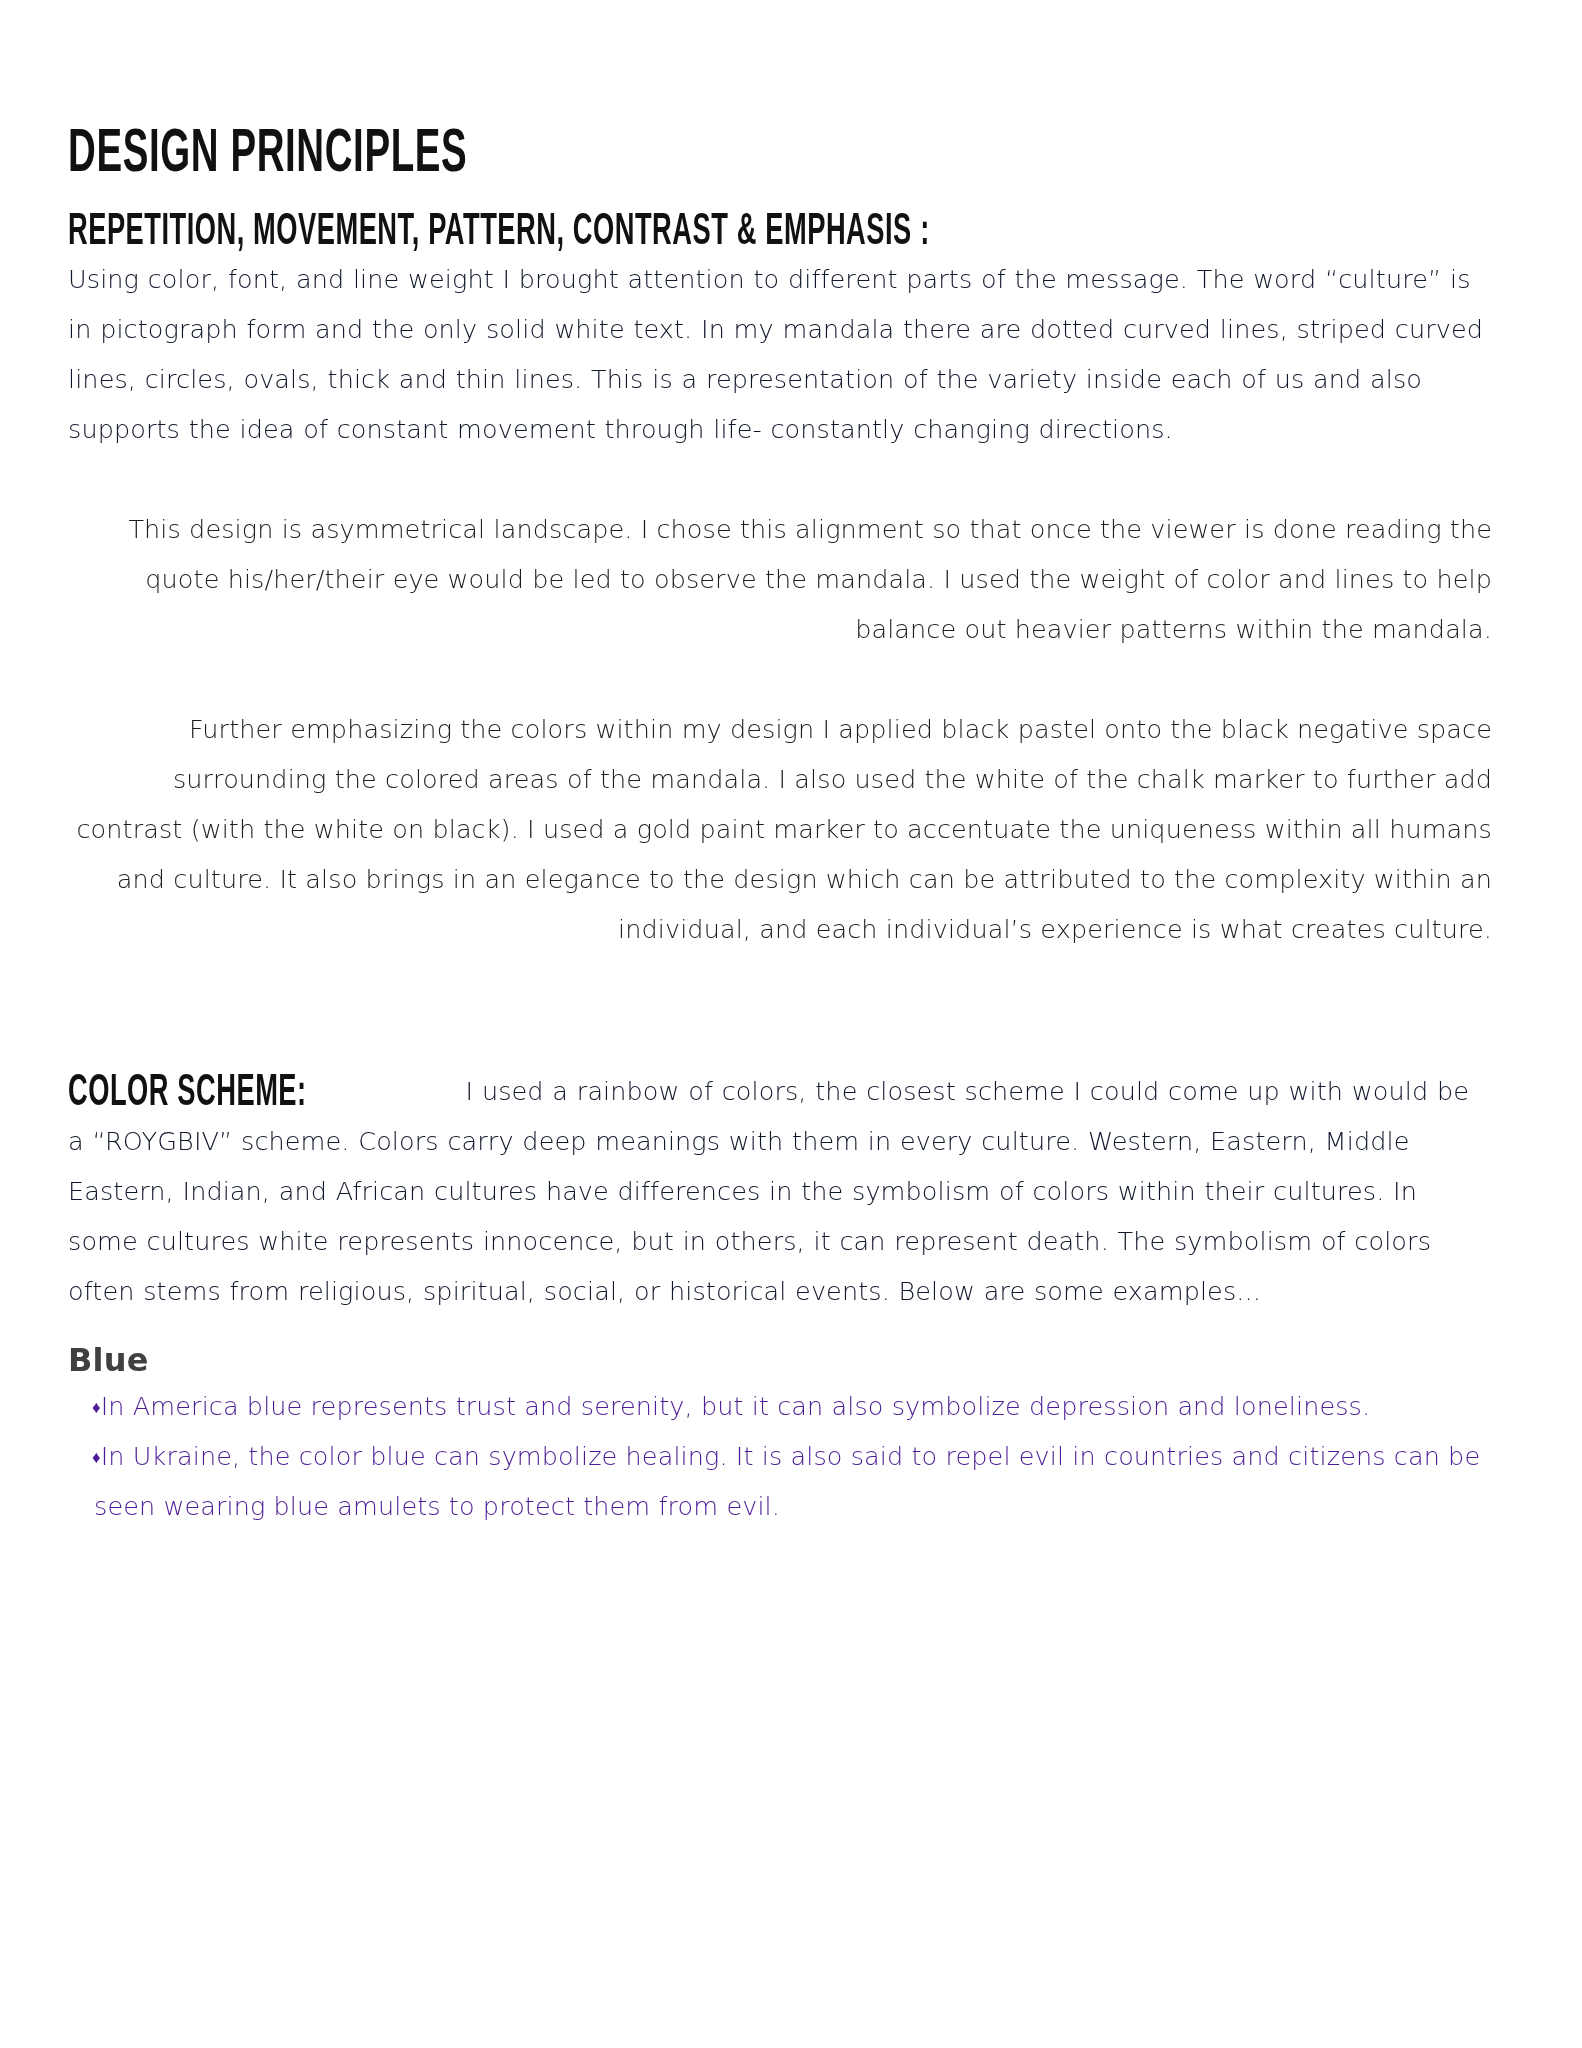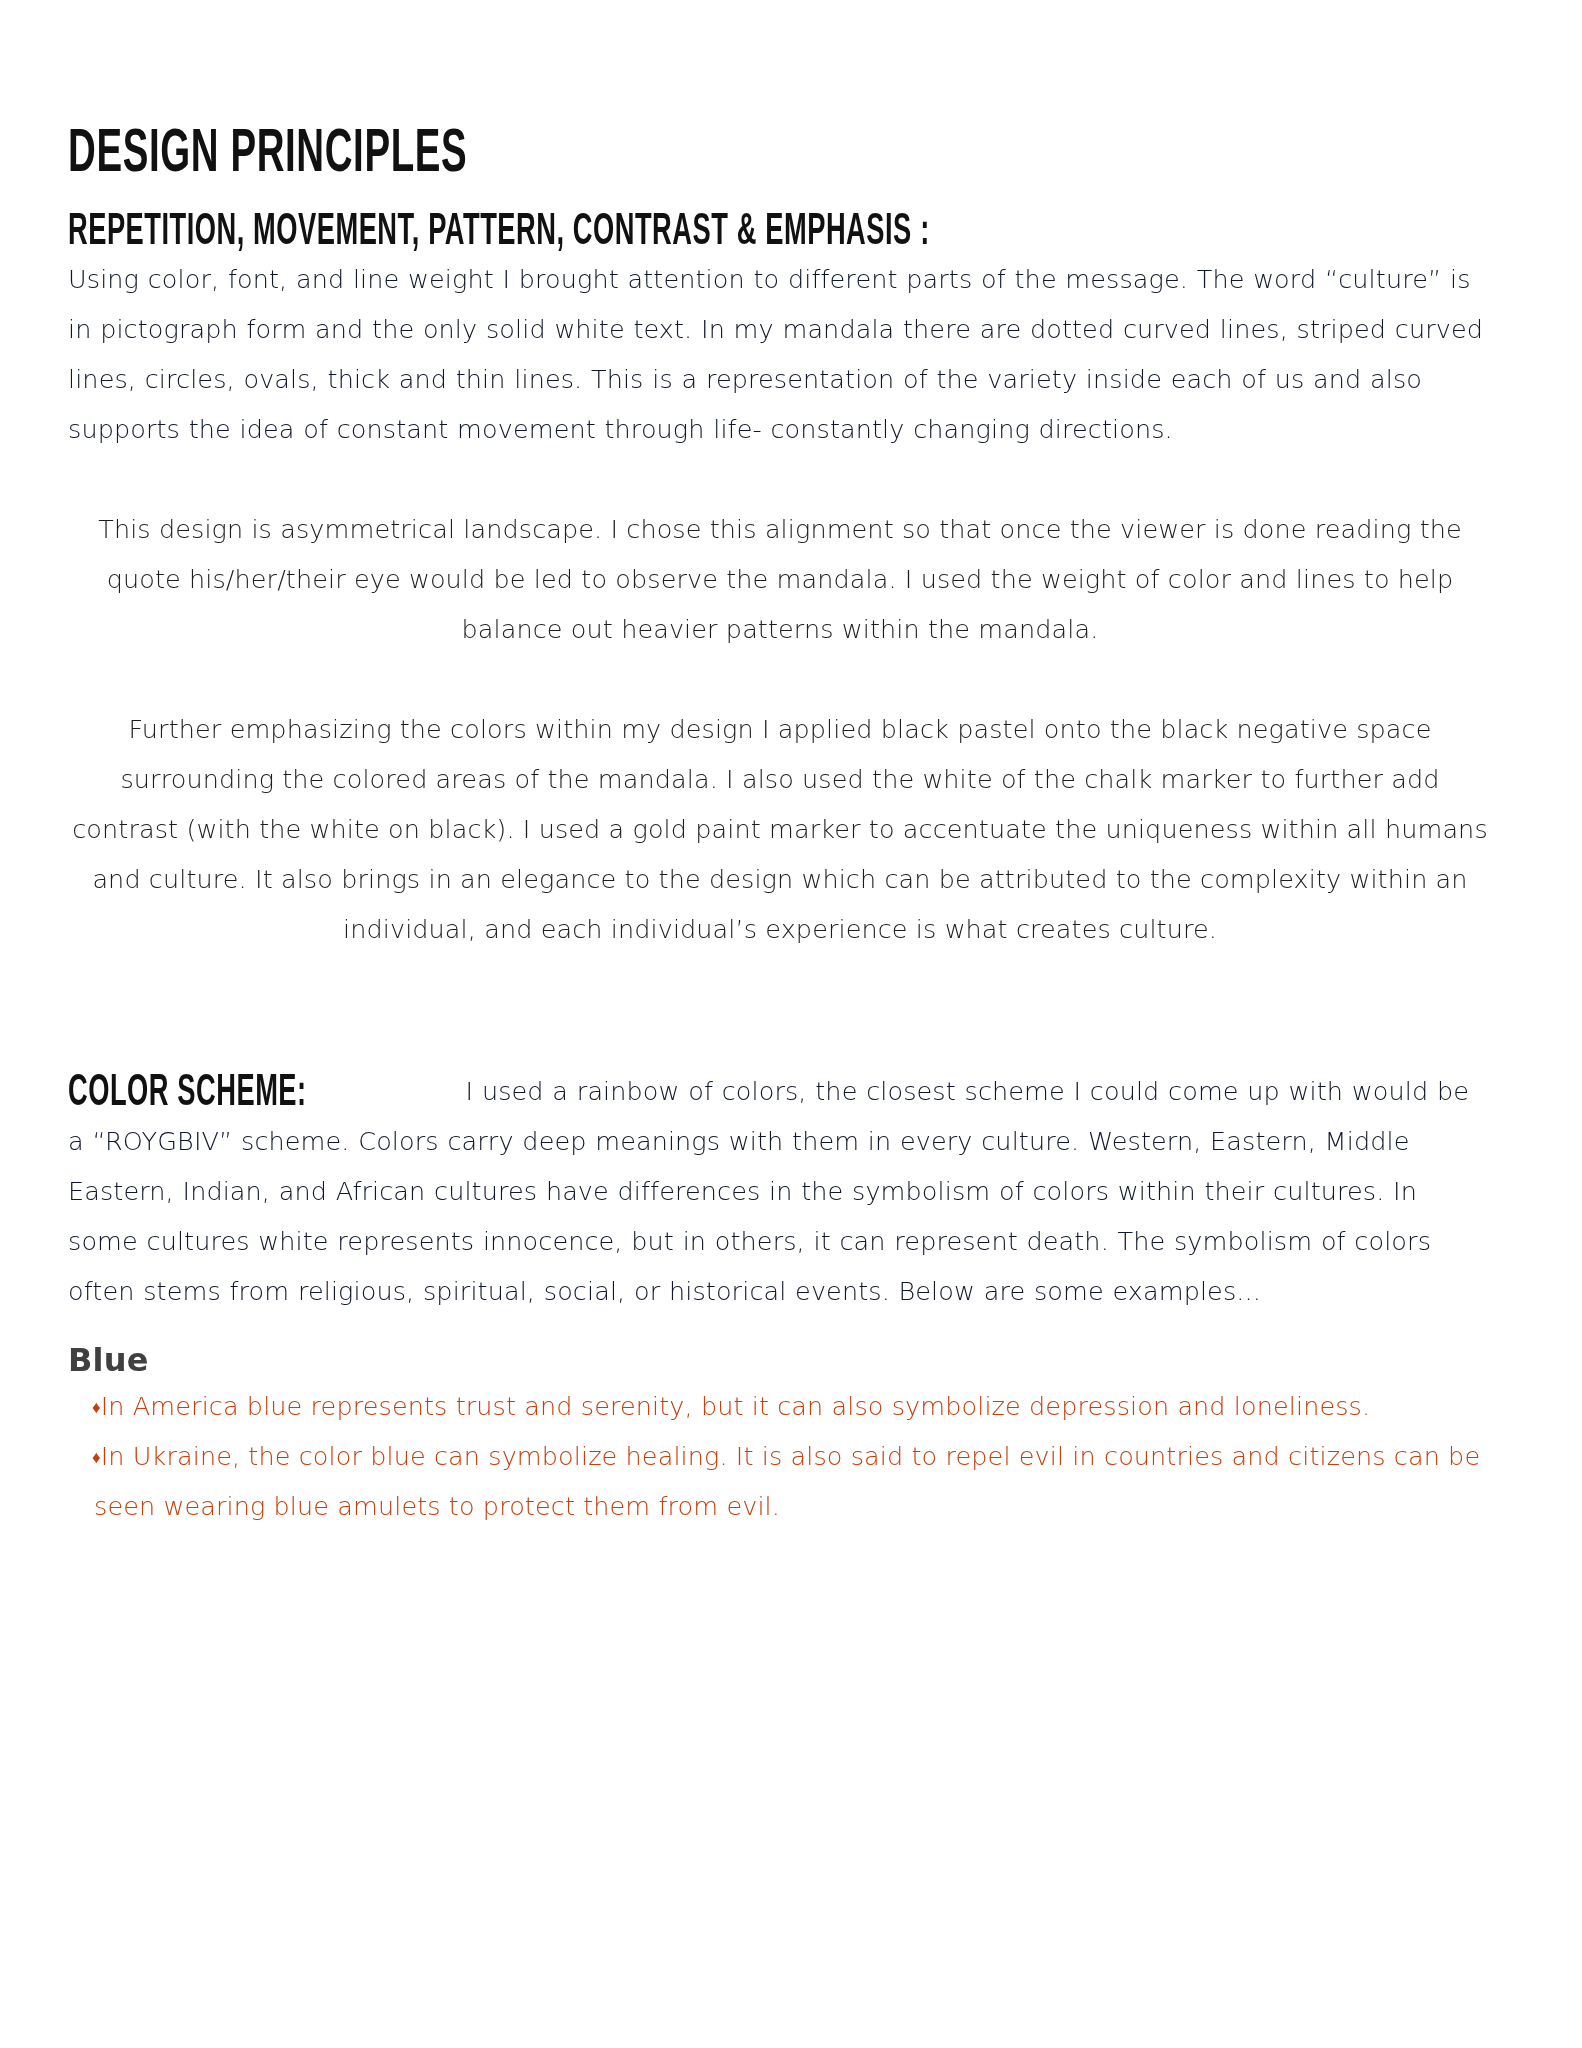--- a/index.html
+++ b/index.html
@@ -78,21 +78,21 @@
   }
 
   p.para {
     margin: 0 0 0 0;
     font-family: "DejaVu Sans", sans-serif;
     font-weight: 300;
     font-size: 25.5px;
     line-height: 50px;
     color: #1d1d1d;
     letter-spacing: 0.1px;
-    text-align: center;
+    text-align: right;
   }
 
   .para-gap {
     height: 50px;
   }
 
   .section-gap {
     height: 112px;
   }
 
@@ -134,21 +134,21 @@
   ul.bullets {
     list-style: none;
     margin: 0;
     padding: 0;
   }
   ul.bullets li {
     font-family: "DejaVu Sans", sans-serif;
     font-weight: 300;
     font-size: 25.5px;
     line-height: 49px;
-    color: #c2410c;
+    color: #4c1d95;
     letter-spacing: 0.1px;
     padding-left: 26px;
     text-indent: -26px;
     margin: 0;
   }
   .bullet-mark {
     font-size: 17px;
     vertical-align: 2px;
     letter-spacing: 0;
     padding-left: 24px;

